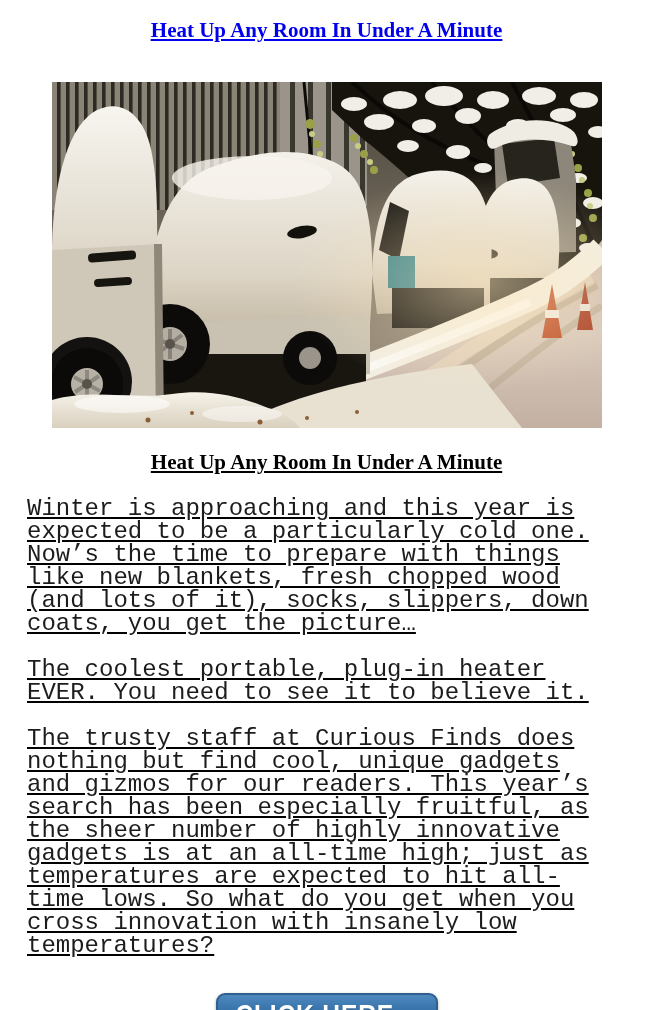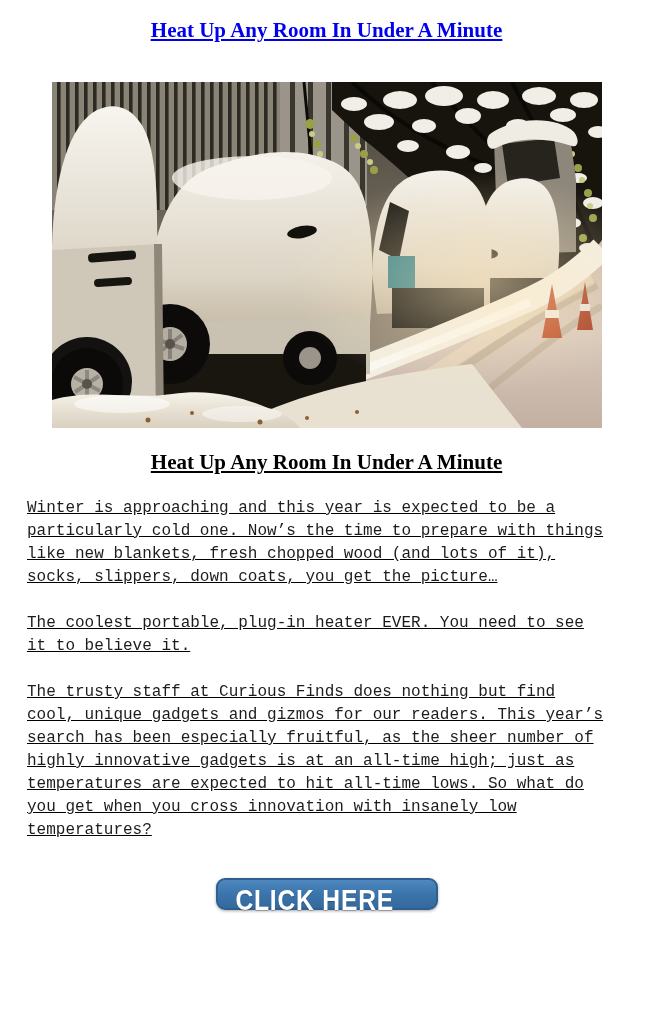--- a/index.html
+++ b/index.html
@@ -35,21 +35,21 @@
     font-family: "Liberation Serif", serif;
     font-weight: bold;
     font-size: 21px;
     line-height: 24px;
     color: #000000;
   }
   .copy {
     width: 582px;
     margin-left: 27px;
     font-family: "Liberation Mono", "DejaVu Sans Mono", monospace;
-    font-size: 16px;
+    font-size: 24px;
     line-height: 23px;
     color: #1c1c1c;
     letter-spacing: 0;
   }
   .copy p { margin: 0 0 23px 0; }
   .cta-row { text-align: center; margin: 36px 0 0 0; }
   .cta-button {
     display: inline-block;
     box-sizing: border-box;
     width: 222px;

